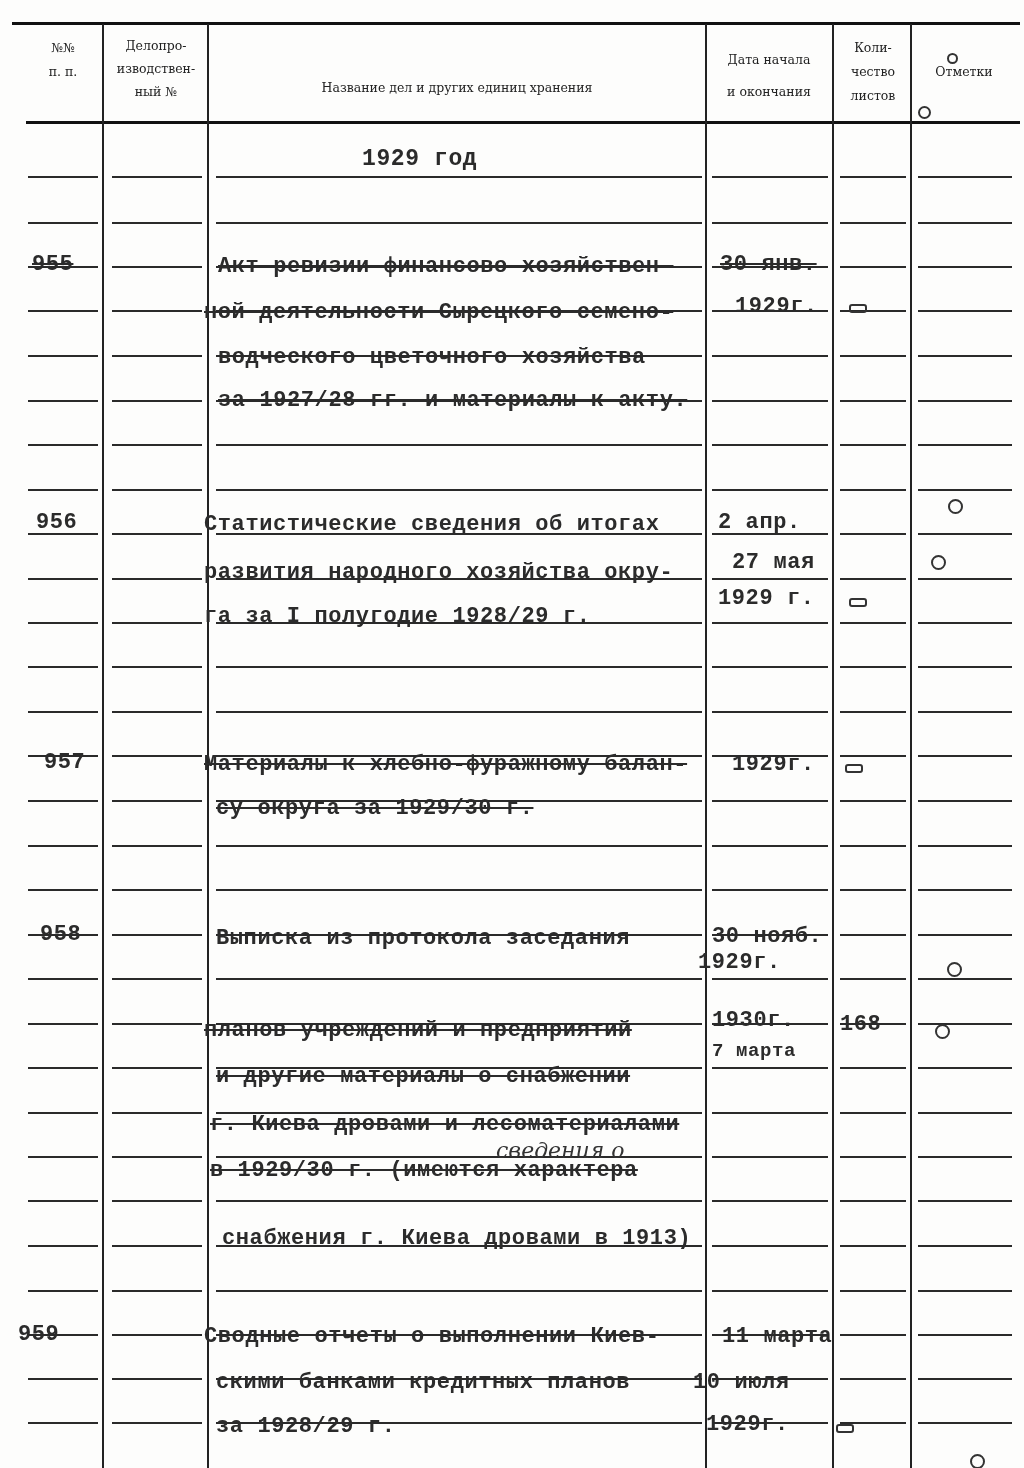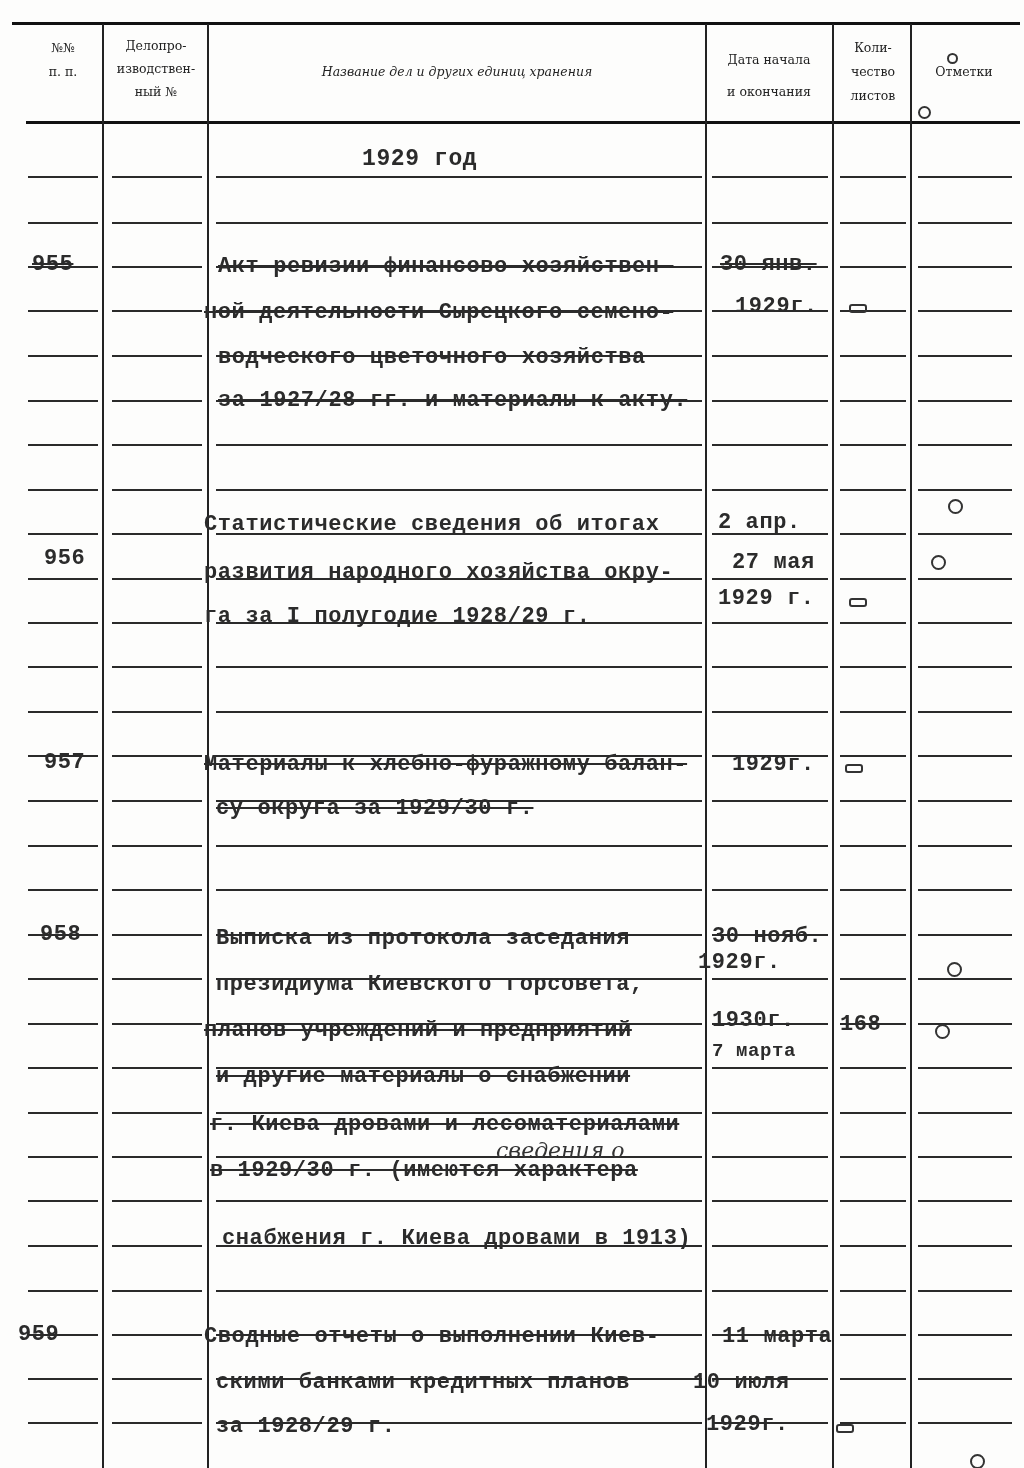--- a/index.html
+++ b/index.html
@@ -35,21 +35,21 @@
 
   <div class="hdr" style="left:30px; top:36px; width:66px;">
     <div>№№</div>
     <div>п. п.</div>
   </div>
   <div class="hdr" style="left:106px; top:34px; width:100px; line-height:23px;">
     <div>Делопро-</div>
     <div>изводствен-</div>
     <div>ный №</div>
   </div>
-  <div class="hdr" style="left:212px; top:60px; width:490px;font-style:italic;">Название дел и других единиц хранения</div>
+  <div class="hdr" style="left:212px; top:76px; width:490px;">Название дел и других единиц хранения</div>
   <div class="hdr" style="left:708px; top:44px; width:122px; line-height:32px;">
     <div>Дата начала</div>
     <div>и окончания</div>
   </div>
   <div class="hdr" style="left:836px; top:36px; width:74px;">
     <div>Коли-</div>
     <div>чество</div>
     <div>листов</div>
   </div>
   <div class="hdr" style="left:914px; top:60px; width:100px;">Отметки</div>
@@ -237,40 +237,39 @@
 
   <div class="tw num strike" style="left:32px; top:252px;">955</div>
   <div class="tw strike" style="left:218px; top:254px;">Акт ревизии финансово-хозяйствен-</div>
   <div class="tw strike" style="left:204px; top:300px;">ной деятельности Сырецкого семено-</div>
   <div class="tw" style="left:218px; top:345px;">водческого цветочного хозяйства</div>
   <div class="tw strike" style="left:218px; top:388px;">за 1927/28 гг. и материалы к акту.</div>
   <div class="tw strike" style="left:720px; top:252px;">30 янв.</div>
   <div class="tw" style="left:735px; top:294px;">1929г.</div>
   <div class="dash" style="left:849px; top:304px;"></div>
 
-  <div class="tw num" style="left:44px; top:510px;margin-top:36px;">956</div>
+  <div class="tw num" style="left:36px; top:510px;">956</div>
   <div class="tw" style="left:204px; top:512px;">Статистические сведения об итогах</div>
   <div class="tw" style="left:204px; top:560px;">развития народного хозяйства окру-</div>
   <div class="tw" style="left:204px; top:604px;">га за I полугодие 1928/29 г.</div>
   <div class="tw" style="left:718px; top:510px;">2 апр.</div>
   <div class="tw" style="left:732px; top:550px;">27 мая</div>
   <div class="tw" style="left:718px; top:586px;">1929 г.</div>
   <div class="dash" style="left:849px; top:598px;"></div>
   <div class="circle" style="left:948px; top:499px;"></div>
   <div class="circle" style="left:931px; top:555px;"></div>
 
   <div class="tw num" style="left:44px; top:750px;">957</div>
   <div class="tw strike" style="left:204px; top:752px;">Материалы к хлебно-фуражному балан-</div>
   <div class="tw strike" style="left:216px; top:796px;">су округа за 1929/30 г.</div>
   <div class="tw" style="left:732px; top:752px;">1929г.</div>
   <div class="dash" style="left:845px; top:764px;"></div>
 
   <div class="tw num" style="left:40px; top:922px;">958</div>
   <div class="tw" style="left:216px; top:926px;">Выписка из протокола заседания</div>
-  <div class="tw" style="left:216px; top:972px;">президиума Киевского горсовета,</div>
   <div class="tw strike" style="left:204px; top:1018px;">планов учреждений и предприятий</div>
   <div class="tw strike" style="left:216px; top:1064px;">и другие материалы о снабжении</div>
   <div class="tw strike" style="left:210px; top:1112px;">г. Киева дровами и лесоматериалами</div>
   <div class="tw strike" style="left:210px; top:1158px;">в 1929/30 г. (имеются характера</div>
   <div class="tw" style="left:222px; top:1226px;">снабжения г. Киева дровами в 1913)</div>
   <div class="hand" style="left:496px; top:1138px;">сведения о</div>
   <div class="tw" style="left:712px; top:924px;">30 нояб.</div>
   <div class="tw" style="left:698px; top:950px;">1929г.</div>
   <div class="tw" style="left:712px; top:1040px; font-size:19px;">7 марта</div>
   <div class="tw" style="left:712px; top:1008px;">1930г.</div>

